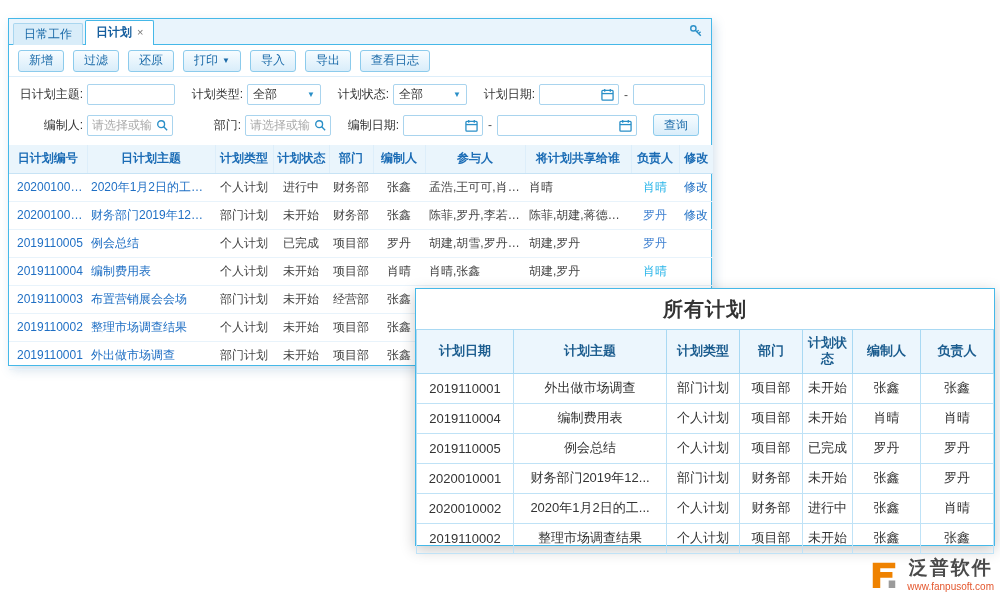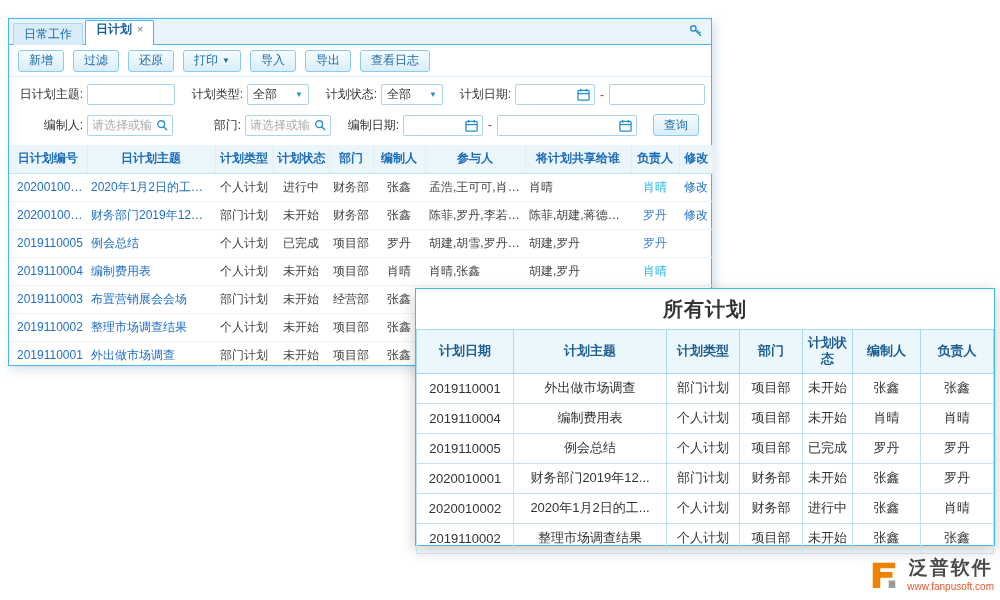--- a/index.html
+++ b/index.html
@@ -9,37 +9,37 @@
 
   
   .main-panel { position:absolute; left:8px; top:18px; width:704px; height:348px;
     border:1px solid #45b8e8; background:#fff; box-shadow:3px 4px 10px rgba(60,120,170,.22); }
 
   .tabbar { position:relative; height:26px; background:#e9f4fc; border-bottom:1px solid #45b8e8;
     display:flex; align-items:flex-end; padding-left:3px; }
   .tab { height:22px; line-height:20px; padding:0 10px; font-size:12px; color:#1a6aa8;
     background:#d9edf9; border:1px solid #a9d6ef; border-bottom:none; margin:0 1px -1px 1px;
     cursor:pointer; border-radius:2px 2px 0 0; }
-  .tab.active { background:#fff; height:25px; line-height:16px; font-weight:bold; color:#155e9e;
+  .tab.active { background:#fff; height:25px; line-height:23px; font-weight:bold; color:#155e9e;
     border-color:#45b8e8; position:relative; z-index:1; }
   .tab-close { margin-left:5px; font-weight:normal; color:#777; font-size:11px; vertical-align:top; }
   .key { position:absolute; right:8px; top:5px; cursor:pointer; }
 
   .toolbar { height:32px; display:flex; align-items:center; gap:9px; padding:0 9px;
     border-bottom:1px solid #ddeefa; }
   .tbtn { height:22px; padding:4px 10px; font-size:12px; color:#1a6aa8; font-family:inherit;
     background:linear-gradient(#f7fcff,#d9edfa); border:1px solid #8ccbec; border-radius:3px;
     cursor:pointer; display:inline-flex; align-items:center; gap:4px; white-space:nowrap; }
   .caret { font-size:8px; color:#1a6aa8; }
 
   .filters { padding:7px 6px 9px 6px; display:flex; flex-direction:column; gap:9px;justify-content:center; }
   .frow { display:flex; align-items:center; }
   .flabel { font-size:12px; color:#333; text-align:right; flex:none; padding-right:4px; }
   .ml { margin-left:12px; }
-  .w60 { width:60px; } .w72 { width:72px; } .w78 { width:62px; }
+  .w60 { width:60px; } .w72 { width:72px; } .w78 { width:74px; }
   .w80 { width:80px; } .w86 { width:86px; } .w88 { width:88px; } .w140 { width:140px; }
   .grow { flex:1; min-width:50px; }
   .fin { height:21px; border:1px solid #a9d4ee; border-radius:2px; font-size:12px;
     padding:0 4px; color:#333; outline:none; font-family:inherit; }
   .fselect { height:21px; border:1px solid #a9d4ee; border-radius:2px; background:#fff;
     display:flex; justify-content:space-between; align-items:center; font-size:12px;
     color:#333; padding:0 5px; cursor:pointer; }
   .sel-arrow { font-size:8px; color:#2a8fc7; }
   .fwrap { height:21px; border:1px solid #a9d4ee; border-radius:2px; background:#fff;
     display:flex; align-items:center; }

